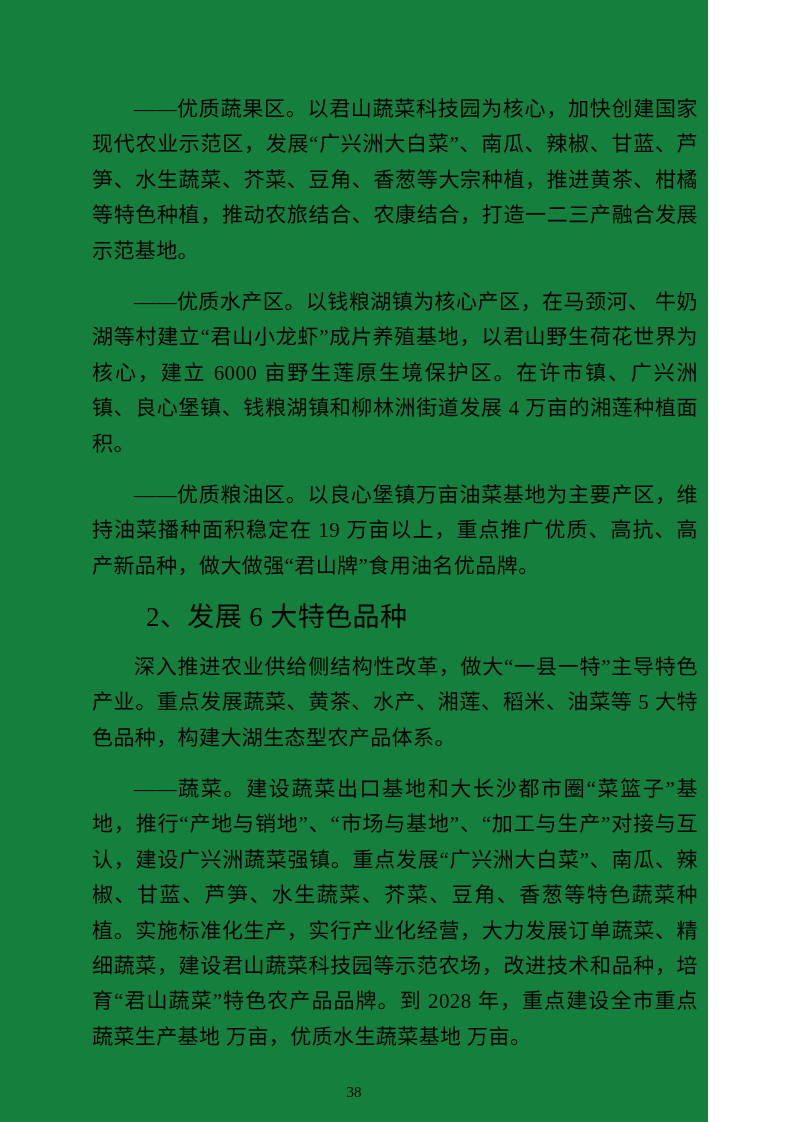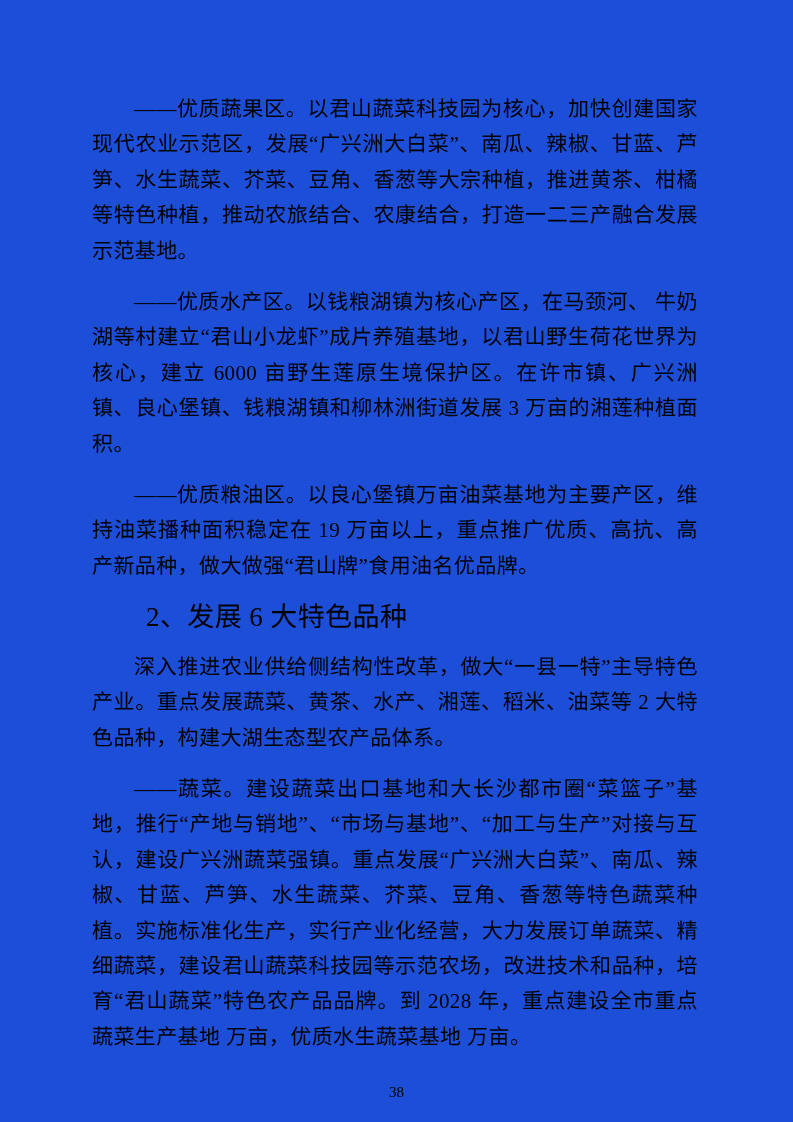--- a/index.html
+++ b/index.html
@@ -2,23 +2,23 @@
 <html lang="zh-CN"><head>
 <meta charset="utf-8">
 <style>
   html, body {
     margin: 0;
     padding: 0;
     background: #ffffff;
   }
   .page {
     position: relative;
-    width: 793px;
+    width: 708px;
     height: 1122px;
-    background: #1d4ed8;
+    background: #15803d;
     overflow: hidden;
     font-family: "Liberation Serif", "DejaVu Serif", serif;
     color: #000000;
   }
   .content {
     position: absolute;
     top: 92px;
     left: 92px;
     width: 606px;
   }
@@ -51,22 +51,22 @@
     color: #000000;
     font-family: "Liberation Serif", "DejaVu Serif", serif;
   }
 </style>
 </head>
 <body>
 
 <div class="page">
   <div class="content">
     <p class="para">——优质蔬果区。以君山蔬菜科技园为核心，加快创建国家现代农业示范区，发展“广兴洲大白菜”、南瓜、辣椒、甘蓝、芦笋、水生蔬菜、芥菜、豆角、香葱等大宗种植，推进黄茶、柑橘等特色种植，推动农旅结合、农康结合，打造一二三产融合发展示范基地。</p>
-    <p class="para">——优质水产区。以钱粮湖镇为核心产区，在马颈河、 牛奶湖等村建立“君山小龙虾”成片养殖基地，以君山野生荷花世界为核心，建立 6000 亩野生莲原生境保护区。在许市镇、广兴洲镇、良心堡镇、钱粮湖镇和柳林洲街道发展 3 万亩的湘莲种植面积。</p>
+    <p class="para">——优质水产区。以钱粮湖镇为核心产区，在马颈河、 牛奶湖等村建立“君山小龙虾”成片养殖基地，以君山野生荷花世界为核心，建立 6000 亩野生莲原生境保护区。在许市镇、广兴洲镇、良心堡镇、钱粮湖镇和柳林洲街道发展 4 万亩的湘莲种植面积。</p>
     <p class="para">——优质粮油区。以良心堡镇万亩油菜基地为主要产区，维持油菜播种面积稳定在 19 万亩以上，重点推广优质、高抗、高产新品种，做大做强“君山牌”食用油名优品牌。</p>
     <p class="para heading">2、发展 6 大特色品种</p>
-    <p class="para">深入推进农业供给侧结构性改革，做大“一县一特”主导特色产业。重点发展蔬菜、黄茶、水产、湘莲、稻米、油菜等 2 大特色品种，构建大湖生态型农产品体系。</p>
+    <p class="para">深入推进农业供给侧结构性改革，做大“一县一特”主导特色产业。重点发展蔬菜、黄茶、水产、湘莲、稻米、油菜等 5 大特色品种，构建大湖生态型农产品体系。</p>
     <p class="para">——蔬菜。建设蔬菜出口基地和大长沙都市圈“菜篮子”基地，推行“产地与销地”、“市场与基地”、“加工与生产”对接与互认，建设广兴洲蔬菜强镇。重点发展“广兴洲大白菜”、南瓜、辣椒、甘蓝、芦笋、水生蔬菜、芥菜、豆角、香葱等特色蔬菜种植。实施标准化生产，实行产业化经营，大力发展订单蔬菜、精细蔬菜，建设君山蔬菜科技园等示范农场，改进技术和品种，培育“君山蔬菜”特色农产品品牌。到 2028 年，重点建设全市重点蔬菜生产基地 万亩，优质水生蔬菜基地 万亩。</p>
   </div>
   <div class="footer">
     <span class="pagenum">38</span>
   </div>
 </div>
 
 </body></html>

